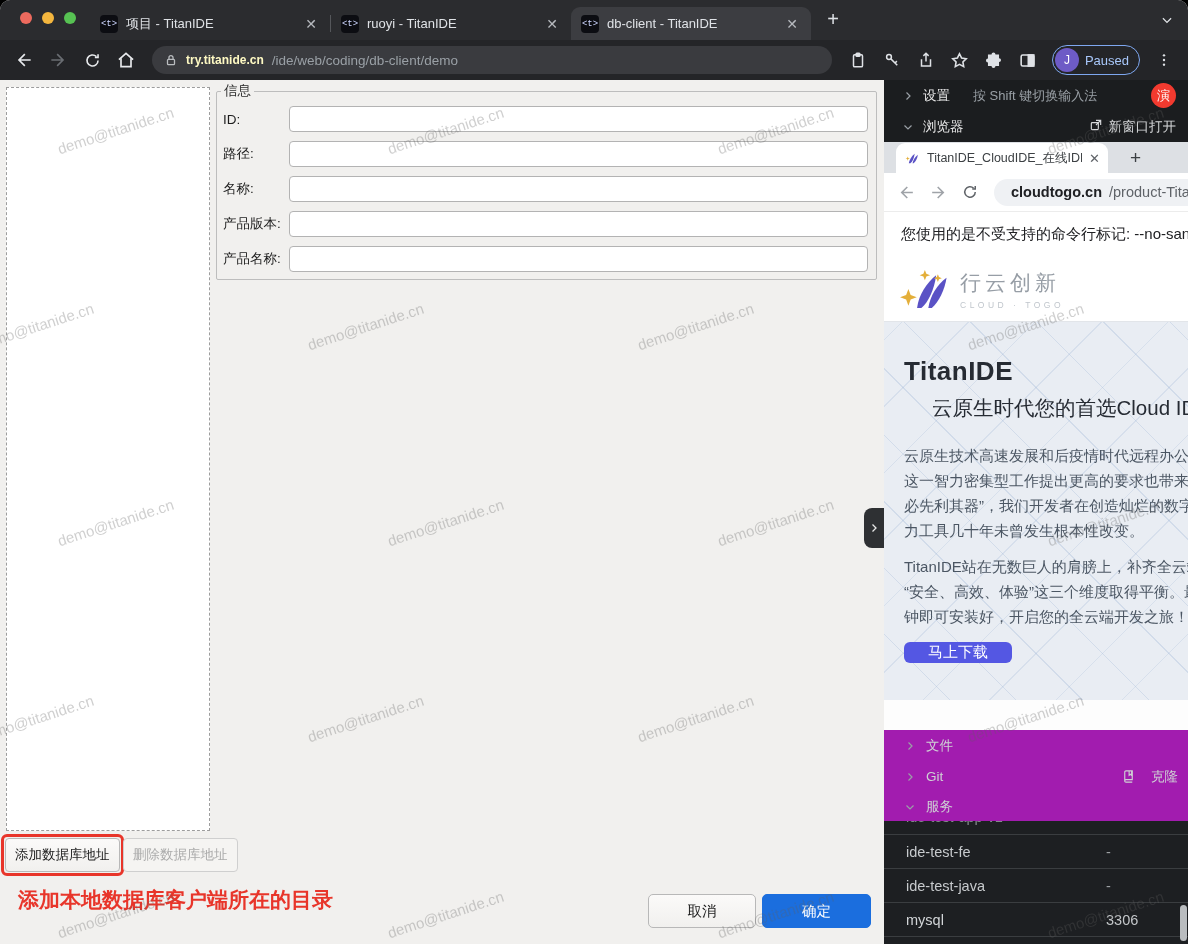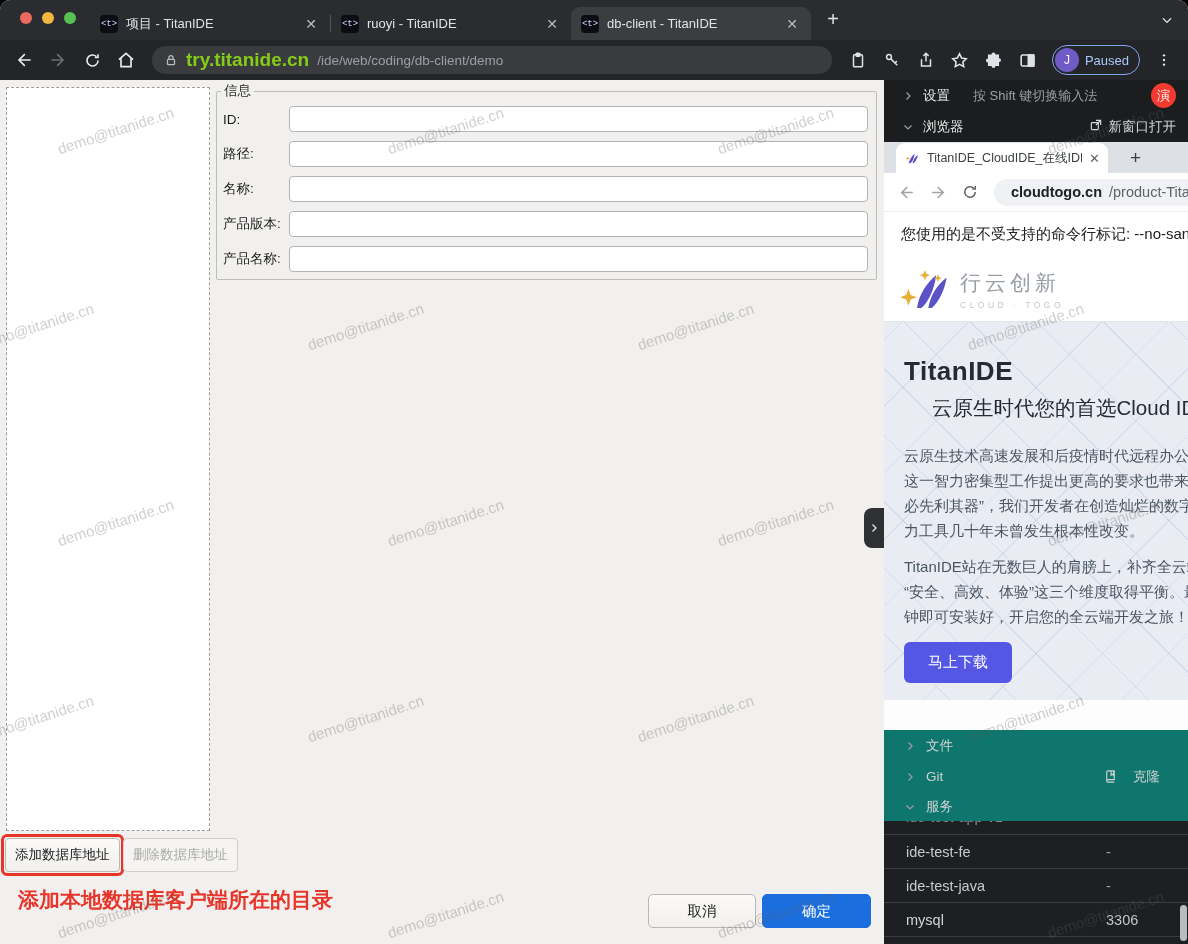--- a/index.html
+++ b/index.html
@@ -16,21 +16,21 @@
   .tab .ttl { flex:1; white-space:nowrap; overflow:hidden; }
   .tabsep { width:1px; height:17px; background:#55575b; align-self:center; margin-top:6px; }
   .favicon { width:18px; height:18px; border-radius:4px; background:#0c0d12; color:#cdd6ff; font-size:9px; display:flex; align-items:center; justify-content:center; font-family:"Liberation Mono","DejaVu Sans Mono",monospace; flex:none; }
   .xbtn { color:#b7babf; font-size:14px; width:18px; height:18px; line-height:18px; text-align:center; border-radius:50%; flex:none; }
   .newtab { color:#dfe2e6; font-size:20px; width:28px; height:28px; line-height:26px; text-align:center; align-self:center; margin-left:8px; }
   .tabchev { margin-left:auto; align-self:center; margin-right:14px; }
 
   .toolbar { position:absolute; left:0; top:40px; width:100%; height:40px; background:#242528; display:flex; align-items:center; padding:0 10px; gap:6px; }
   .tbi { width:28px; height:28px; display:flex; align-items:center; justify-content:center; flex:none; }
   .omnibox { flex:1; height:28px; margin:0 6px; background:#3a3b3f; border-radius:14px; display:flex; align-items:center; padding:0 12px; gap:8px; overflow:hidden; }
-  .omnibox .host { color:#84cc16; font-size:19px; font-weight:bold; white-space:nowrap; }
+  .omnibox .host { color:#fef9c3; font-size:12px; font-weight:bold; white-space:nowrap; }
   .omnibox .path { color:#9aa0a6; font-size:13.5px; white-space:nowrap; }
   .avatarpill { display:flex; align-items:center; gap:6px; border:1.5px solid #7ea7f0; border-radius:15px; padding:2px 10px 2px 2px; margin:0 4px; }
   .avatar { width:24px; height:24px; border-radius:50%; background:#6e5bc6; color:#fff; font-size:12px; display:flex; align-items:center; justify-content:center; }
   .paused { color:#a8c7fa; font-size:13px; }
 
   
   .main { position:absolute; left:0; top:80px; width:884px; height:682px; background:#f1f0ee; }
   .listbox { position:absolute; left:6px; top:7px; width:204px; height:744px; background:#fff; border:1px dashed #9d9d9d; }
   fieldset.info { position:absolute; left:216px; top:2px; width:661px; height:198px; border:1px solid #bdbdbd; border-radius:2px; padding:6px 8px 0 6px; }
   fieldset.info legend { font-size:13.5px; color:#2b2b2b; padding:0 3px; margin-left:-2px; }
@@ -68,25 +68,25 @@
   .brand { height:65px; background:#fff; display:flex; align-items:center; gap:10px; padding:0 14px; border-bottom:1px solid #e2e5e9; box-shadow:0 2px 3px rgba(0,0,0,.06); }
   .brandtxt .nm { font-size:21px; color:#979ea6; letter-spacing:4px; }
   .brandtxt .tg { font-size:8.5px; color:#c0c6cc; letter-spacing:3.5px; margin-top:3px; }
 
   .hero { height:378px; background:#e9edf3; background-image:repeating-linear-gradient(45deg, transparent 0 46px, rgba(150,175,210,.28) 46px 47px), repeating-linear-gradient(-45deg, transparent 0 46px, rgba(150,175,210,.22) 46px 47px); padding:34px 0 0 20px; overflow:hidden; }
   .hero h1 { font-size:26px; color:#262b33; font-weight:bold; letter-spacing:.5px; }
   .hero h2 { font-size:20.5px; color:#262b33; font-weight:normal; margin-top:7px; white-space:nowrap;margin-left:28px; }
   .hero .para { margin-top:21px; }
   .hero .para.p2 { margin-top:11px; }
   .hero .para div { font-size:15px; line-height:25px; color:#4b5663; white-space:nowrap; overflow:hidden; width:288px; }
-  .download { margin-top:13px; width:108px; height:41px; background:#5457e3; border-radius:6px; color:#fff; font-size:15px; display:flex; align-items:center; justify-content:center; }
+  .download { margin-top:13px; width:108px; height:21px; background:#5457e3; border-radius:6px; color:#fff; font-size:15px; display:flex; align-items:center; justify-content:center; }
 
   .whitegap { height:30px; background:#fdfdfd; }
   .darkpanel { height:214px; background:#1d1f22; position:relative; }
-  .drow { height:31px; display:flex; align-items:center; gap:10px; padding:0 28px 0 20px; background:#0f766e; color:#ced1d4; font-size:13.5px; }
+  .drow { height:31px; display:flex; align-items:center; gap:10px; padding:0 10px 0 20px; background:#a21caf; color:#ced1d4; font-size:13.5px; }
   .drow.services { height:29px; }
   .clone { margin-left:auto; display:flex; align-items:center; gap:15px; color:#ced1d4; font-size:13.5px; }
   .svcrow { height:34px; display:flex; align-items:center; padding:0 0 0 22px; color:#c7cacd; font-size:14.5px; border-bottom:1px solid #3a3d40; position:relative; }
   .svcrow .port { position:absolute; left:222px; color:#9b9fa3; }
   .svcrow.clip { height:14px; overflow:hidden; align-items:flex-start; color:#84888c; border-bottom:1px solid #3a3d40; }
   .svcrow.clip .inner { margin-top:-12px; }
   .svcrow.clip .port { top:-12px; }
   .scrollthumb { position:absolute; right:1px; top:175px; width:7px; height:36px; background:#b9bcbf; border-radius:4px; }
 
   

